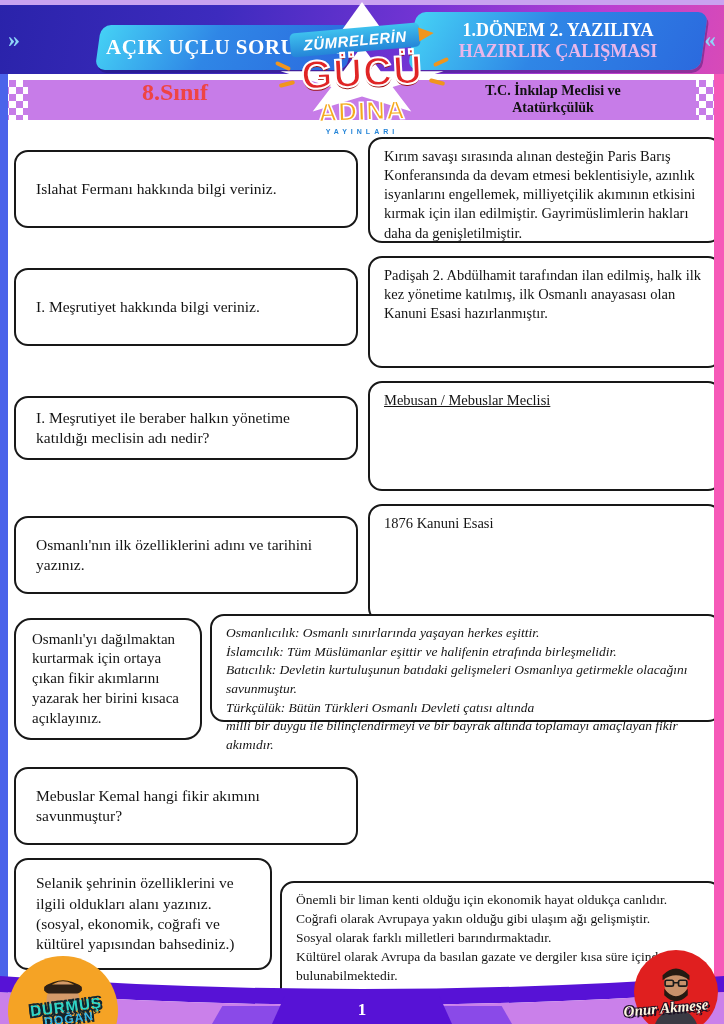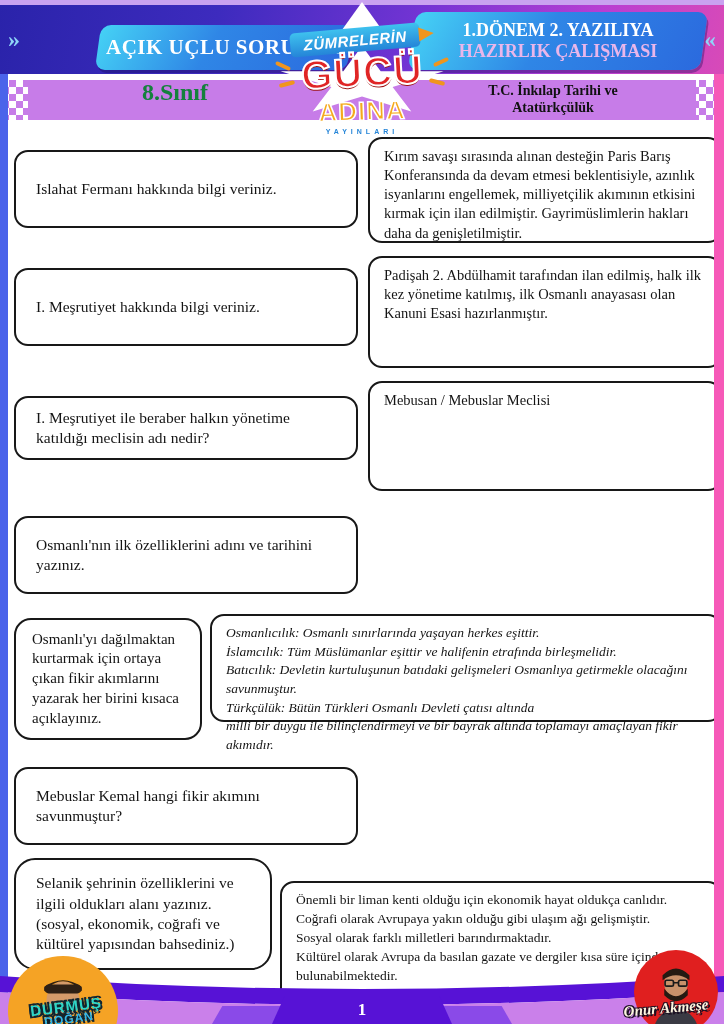--- a/index.html
+++ b/index.html
@@ -23,21 +23,21 @@
   .banner-right .l1{font:700 18px "Liberation Serif",serif;color:#ffffff;}
   .banner-right .l2{font:700 18px "Liberation Serif",serif;color:#e9b6ea;}
 
   
   .grade-band{position:absolute;left:28px;right:28px;top:80px;height:40px;background:#c77ce8;}
   .pixel-edge{position:absolute;top:80px;width:86px;height:40px;
     background-image:conic-gradient(#c77ce8 90deg,transparent 90deg 180deg,#c77ce8 180deg 270deg,transparent 270deg);
     background-size:14px 14px;}
   .pe-l{left:2px;} .pe-r{right:2px;}
   .grade{position:absolute;left:70px;top:80px;width:210px;height:24px;display:flex;align-items:center;
-    justify-content:center;font:700 24px "Liberation Serif",serif;color:#15803d;}
+    justify-content:center;font:700 24px "Liberation Serif",serif;color:#ef4444;}
   .subject{position:absolute;left:437px;top:82px;width:232px;text-align:center;
     font:700 14px "Liberation Serif",serif;color:#111;line-height:17px;}
 
   
   .logo{position:absolute;left:277px;top:2px;width:170px;height:140px;z-index:6;text-align:center;}
   .logo-arrow{position:absolute;left:52px;top:0;width:66px;height:46px;background:#ffffff;
     clip-path:polygon(50% 0,100% 100%,0 100%);}
   .logo-burst{position:absolute;left:0px;top:44px;width:170px;height:72px;background:#ffffff;
     clip-path:polygon(50% 0%,61% 35%,98% 35%,68% 57%,79% 91%,50% 70%,21% 91%,32% 57%,2% 35%,39% 35%);}
   .logo-ribbon{position:absolute;left:13px;top:26px;width:130px;height:24px;
@@ -117,21 +117,21 @@
       <span class="l1">1.DÖNEM 2. YAZILIYA</span>
       <span class="l2">HAZIRLIK ÇALIŞMASI</span>
     </div>
   </div>
 
   <div class="grade-band"></div>
   <div class="pixel-edge pe-l"></div>
   <div class="pixel-edge pe-r"></div>
   <div class="grade">8.Sınıf</div>
   <div class="subject">
-    <div>T.C. İnkılap Tarihi ve</div>
+    <div>T.C. İnkılap Meclisi ve</div>
     <div>Atatürkçülük</div>
   </div>
 
   <div class="logo">
     <div class="logo-arrow"></div>
     <div class="logo-burst"></div>
     <span class="dash d1"></span>
     <span class="dash d2"></span>
     <span class="dash d3"></span>
     <span class="dash d4"></span>
@@ -153,40 +153,41 @@
   <div class="abox" style="left:368px;top:137px;width:354px;height:106px;"><span class="txt">Kırım savaşı sırasında alınan desteğin Paris Barış Konferansında da devam etmesi beklentisiyle, azınlık isyanlarını engellemek, milliyetçilik akımının etkisini kırmak için ilan edilmiştir. Gayrimüslimlerin hakları daha da genişletilmiştir.</span></div>
 
   <div class="qbox" style="left:14px;top:268px;width:344px;height:78px;">
       <span class="txt">I. Meşrutiyet hakkında bilgi veriniz.</span>
     </div>
   <div class="abox" style="left:368px;top:256px;width:354px;height:112px;"><span class="txt">Padişah 2. Abdülhamit tarafından ilan edilmiş, halk ilk kez yönetime katılmış, ilk Osmanlı anayasası olan Kanuni Esasi hazırlanmıştır.</span></div>
 
   <div class="qbox" style="left:14px;top:396px;width:344px;height:64px;">
       <span class="txt">I. Meşrutiyet ile beraber halkın yönetime katıldığı meclisin adı nedir?</span>
     </div>
-  <div class="abox" style="left:368px;top:381px;width:354px;height:110px;"><span class="txt">Mebusan / Mebuslar Meclisi</span></div>
+  <div class="abox" style="left:368px;top:381px;width:354px;height:110px;text-decoration:underline;"><span class="txt">Mebusan / Mebuslar Meclisi</span></div>
 
   <div class="qbox" style="left:14px;top:516px;width:344px;height:78px;">
       <span class="txt">Osmanlı'nın ilk özelliklerini adını ve tarihini yazınız.</span>
     </div>
+  <div class="abox" style="left:368px;top:504px;width:354px;height:118px;"><span class="txt">1876 Kanuni Esasi</span></div>
 
   <div class="qbox q5" style="left:14px;top:618px;width:188px;height:122px;border-radius:17px;">
       <span class="txt">Osmanlı'yı dağılmaktan kurtarmak için ortaya çıkan fikir akımlarını yazarak her birini kısaca açıklayınız.</span>
     </div>
   <div class="abox a5" style="left:210px;top:614px;width:512px;height:108px;font-style:italic;"><span class="txt">Osmanlıcılık: Osmanlı sınırlarında yaşayan herkes eşittir.
 İslamcılık: Tüm Müslümanlar eşittir ve halifenin etrafında birleşmelidir.
 Batıcılık: Devletin kurtuluşunun batıdaki gelişmeleri Osmanlıya getirmekle olacağını savunmuştur.
 Türkçülük: Bütün Türkleri Osmanlı Devleti çatısı altında
 milli bir duygu ile bilinçlendirmeyi ve bir bayrak altında toplamayı amaçlayan fikir akımıdır.</span></div>
 
   <div class="qbox" style="left:14px;top:767px;width:344px;height:78px;">
       <span class="txt">Mebuslar Kemal hangi fikir akımını savunmuştur?</span>
     </div>
 
-  <div class="qbox" style="left:14px;top:858px;width:258px;height:112px;border-radius:21px;">
+  <div class="qbox" style="left:14px;top:858px;width:258px;height:112px;">
       <span class="txt">Selanik şehrinin özelliklerini ve ilgili oldukları alanı yazınız. (sosyal, ekonomik, coğrafi ve kültürel yapısından bahsediniz.)</span>
     </div>
   <div class="abox a7" style="left:280px;top:881px;width:442px;height:130px;"><span class="txt">Önemli bir liman kenti olduğu için ekonomik hayat oldukça canlıdır.
 Coğrafi olarak Avrupaya yakın olduğu gibi ulaşım ağı gelişmiştir.
 Sosyal olarak farklı milletleri barındırmaktadır.
 Kültürel olarak Avrupa da basılan gazate ve dergiler kısa süre içinde bulunabilmektedir.</span></div>
 
   <svg class="footer-svg" viewBox="0 0 724 84">
     <path d="M0,36 Q362,62 724,36 L724,52 Q362,78 0,52 Z" fill="#5712d6"></path>
     <path d="M0,52 Q362,78 724,52 L724,84 L0,84 Z" fill="#ca80ea"></path>

